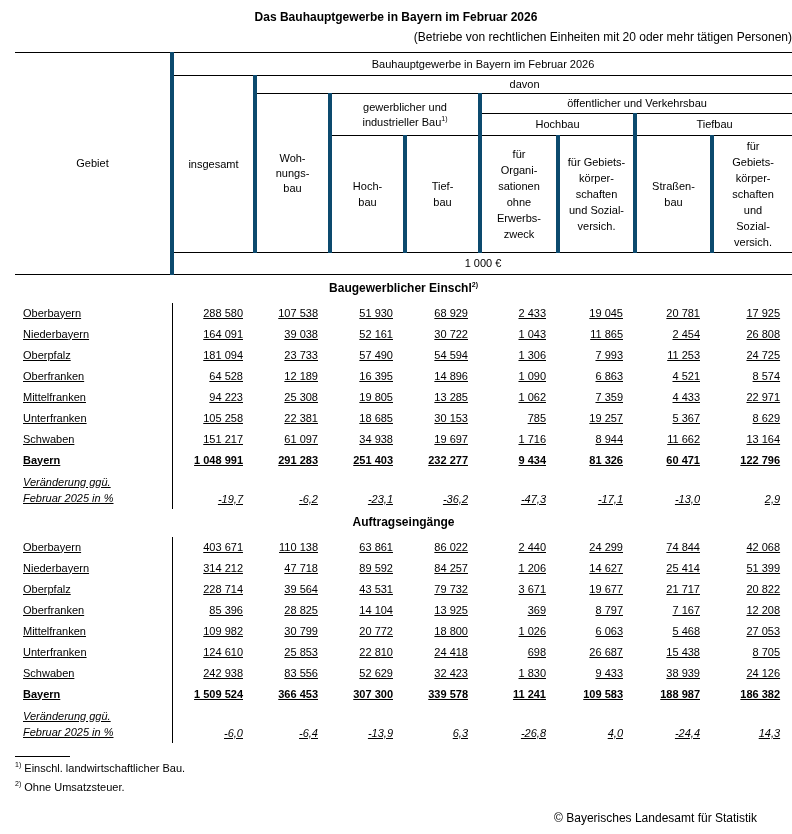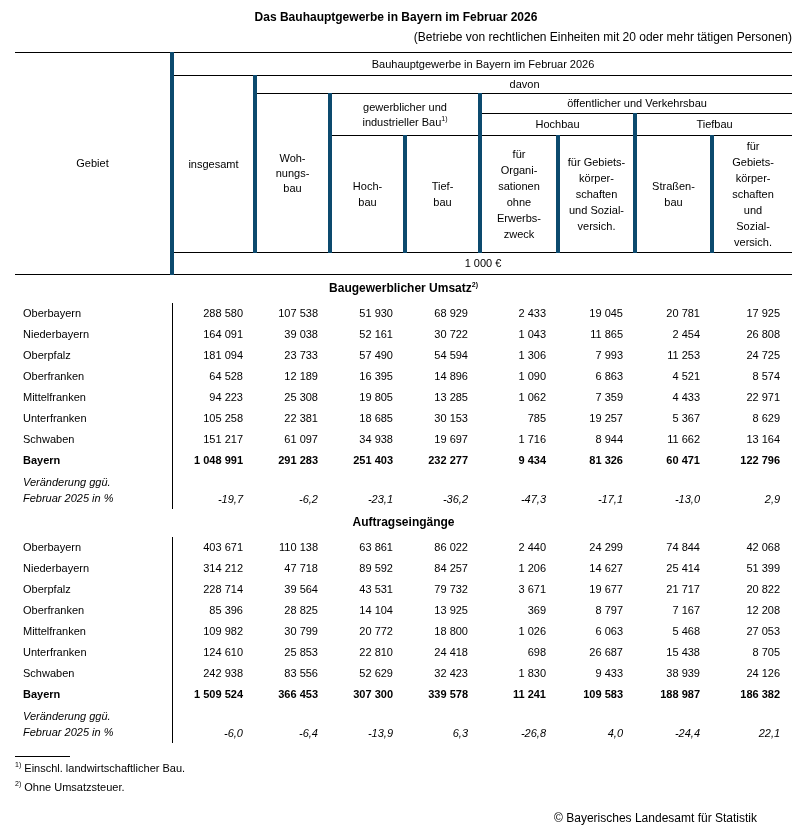--- a/index.html
+++ b/index.html
@@ -68,21 +68,21 @@
 
   
   tbody td { line-height: 13px; }
   tr.section-row { height: 28px; }
   td.section-title {
     text-align: center;
     font-weight: bold;
     font-size: 12px;
     vertical-align: middle;
   }
-  tr.data-row { height: 21px; }
+  tr.data-row { height: 21px; text-decoration: underline; }
   tbody td.label {
     text-align: left;
     padding-left: 8px;
     border-right: 1px solid #000;
     white-space: pre-line;
   }
   tbody td.num {
     text-align: right;
     padding-right: 12px;
   }
@@ -182,21 +182,21 @@
 und
 Sozial-
 versich.</td>
       </tr>
       <tr class="hr6">
         <td colspan="8" class="b-top b-bottom">1 000 €</td>
       </tr>
     </thead>
     <tbody id="table-body">
         <tr class="section-row">
-          <td colspan="9" class="section-title"><span>Baugewerblicher Umsatz</span><sup>2)</sup></td>
+          <td colspan="9" class="section-title"><span>Baugewerblicher Einschl</span><sup>2)</sup></td>
         </tr>
         <tr class="data-row">
           <td class="label">Oberbayern</td>
           <td class="num">288 580</td>
           <td class="num">107 538</td>
           <td class="num">51 930</td>
           <td class="num">68 929</td>
           <td class="num">2 433</td>
           <td class="num">19 045</td>
           <td class="num">20 781</td>
@@ -385,21 +385,21 @@
         <tr class="data-row row-change">
           <td class="label">Veränderung ggü.
 Februar 2025 in %</td>
           <td class="num">-6,0</td>
           <td class="num">-6,4</td>
           <td class="num">-13,9</td>
           <td class="num">6,3</td>
           <td class="num">-26,8</td>
           <td class="num">4,0</td>
           <td class="num">-24,4</td>
-          <td class="num">22,1</td>
+          <td class="num">14,3</td>
         </tr>
       </tbody>
   </table>
 
   <div class="fn-sep"></div>
   <div class="footnote"><sup>1)</sup> <span>Einschl. landwirtschaftlicher Bau.</span></div>
   <div class="footnote"><sup>2)</sup> <span>Ohne Umsatzsteuer.</span></div>
 
   <div class="copyright">© Bayerisches Landesamt für Statistik</div>
 

